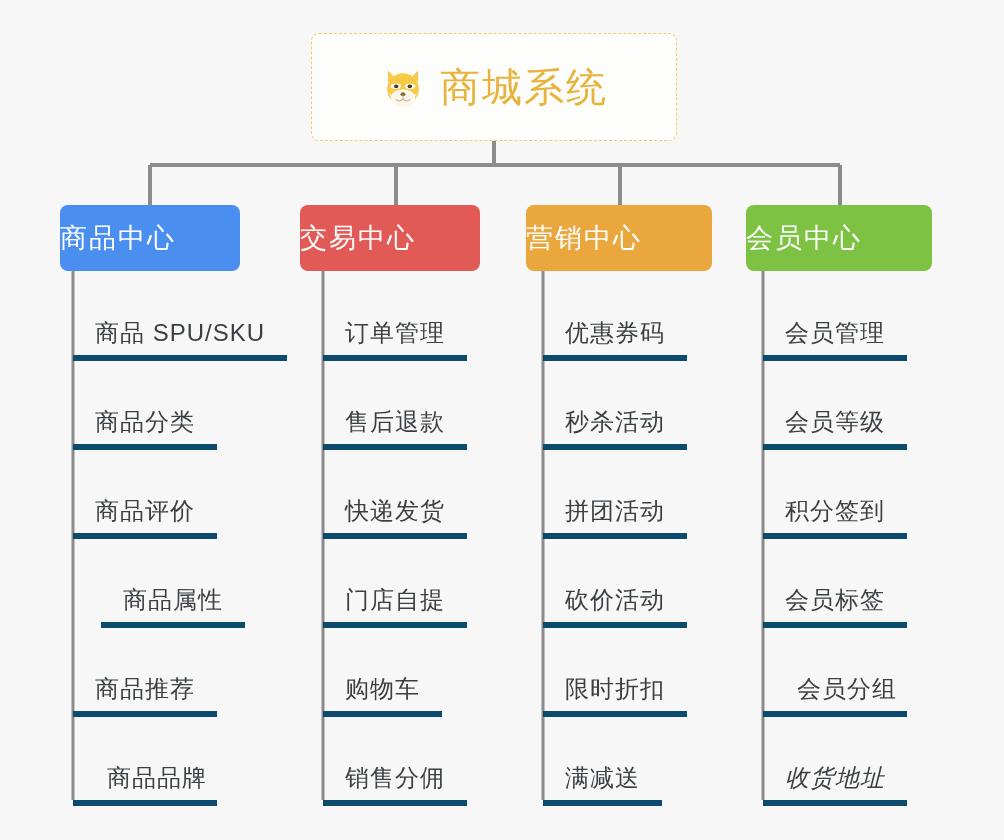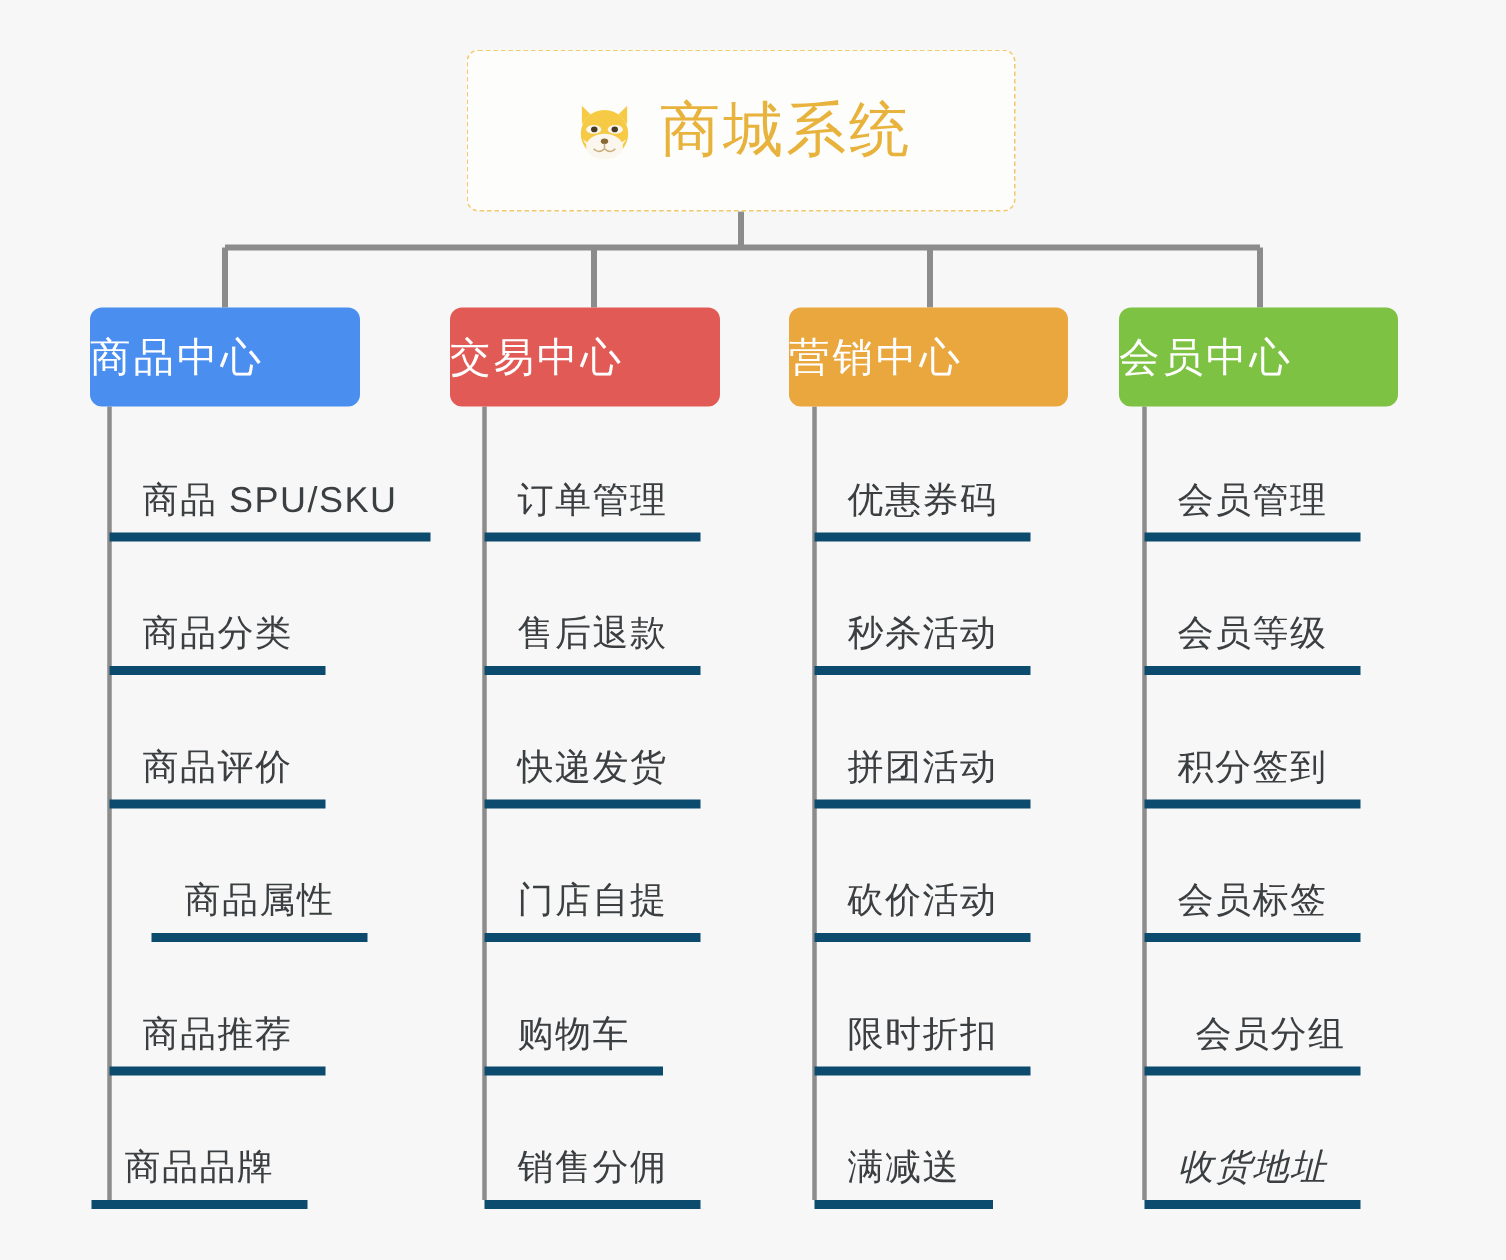--- a/index.html
+++ b/index.html
@@ -155,21 +155,21 @@
       </div>
       <div class="leaf" style="left: 73px; top: 483px; width: 144px;">
         <span class="leaf-label">商品评价</span>
       </div>
       <div class="leaf" style="left: 73px; top: 572px; width: 144px; margin-left: 28px;">
         <span class="leaf-label">商品属性</span>
       </div>
       <div class="leaf" style="left: 73px; top: 661px; width: 144px;">
         <span class="leaf-label">商品推荐</span>
       </div>
-      <div class="leaf" style="left: 61px; top: 750px; width: 144px;">
+      <div class="leaf" style="left: 73px; top: 750px; width: 144px; justify-content: flex-end;">
         <span class="leaf-label">商品品牌</span>
       </div>
       <div class="cat-header" style="left: 300px; top: 205px; width: 180px; background: rgb(225, 90, 86);">
         <span>交易中心</span>
       </div>
       <div class="leaf" style="left: 323px; top: 305px; width: 144px;">
         <span class="leaf-label">订单管理</span>
       </div>
       <div class="leaf" style="left: 323px; top: 394px; width: 144px;">
         <span class="leaf-label">售后退款</span>

